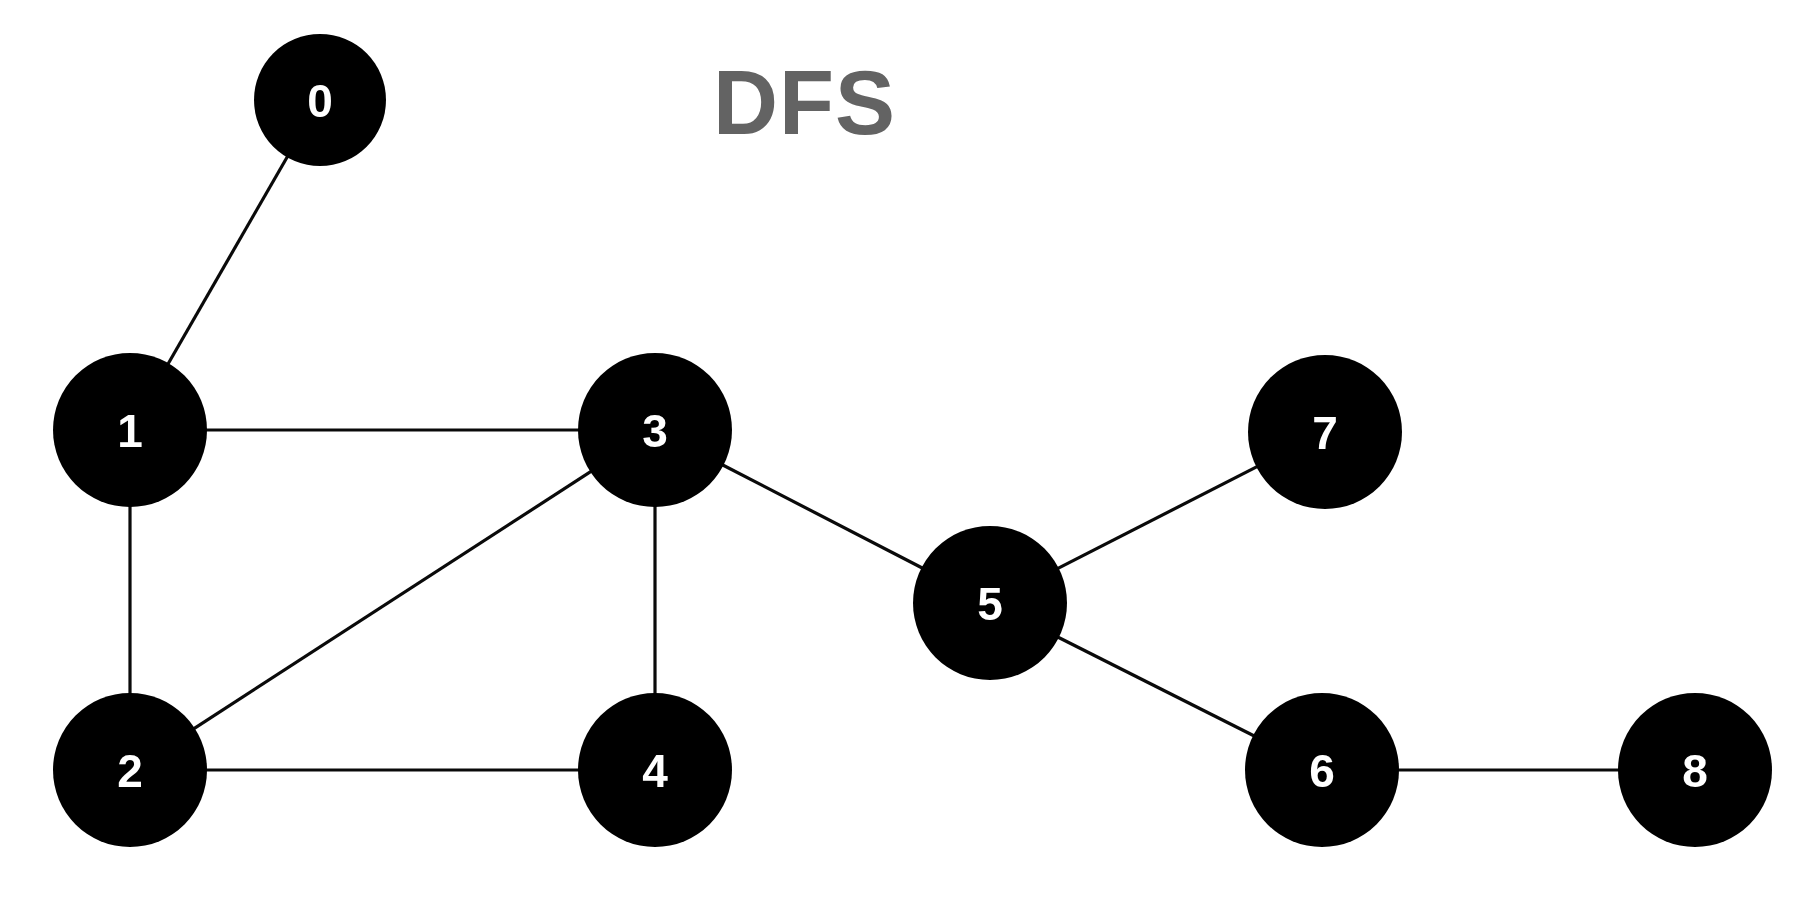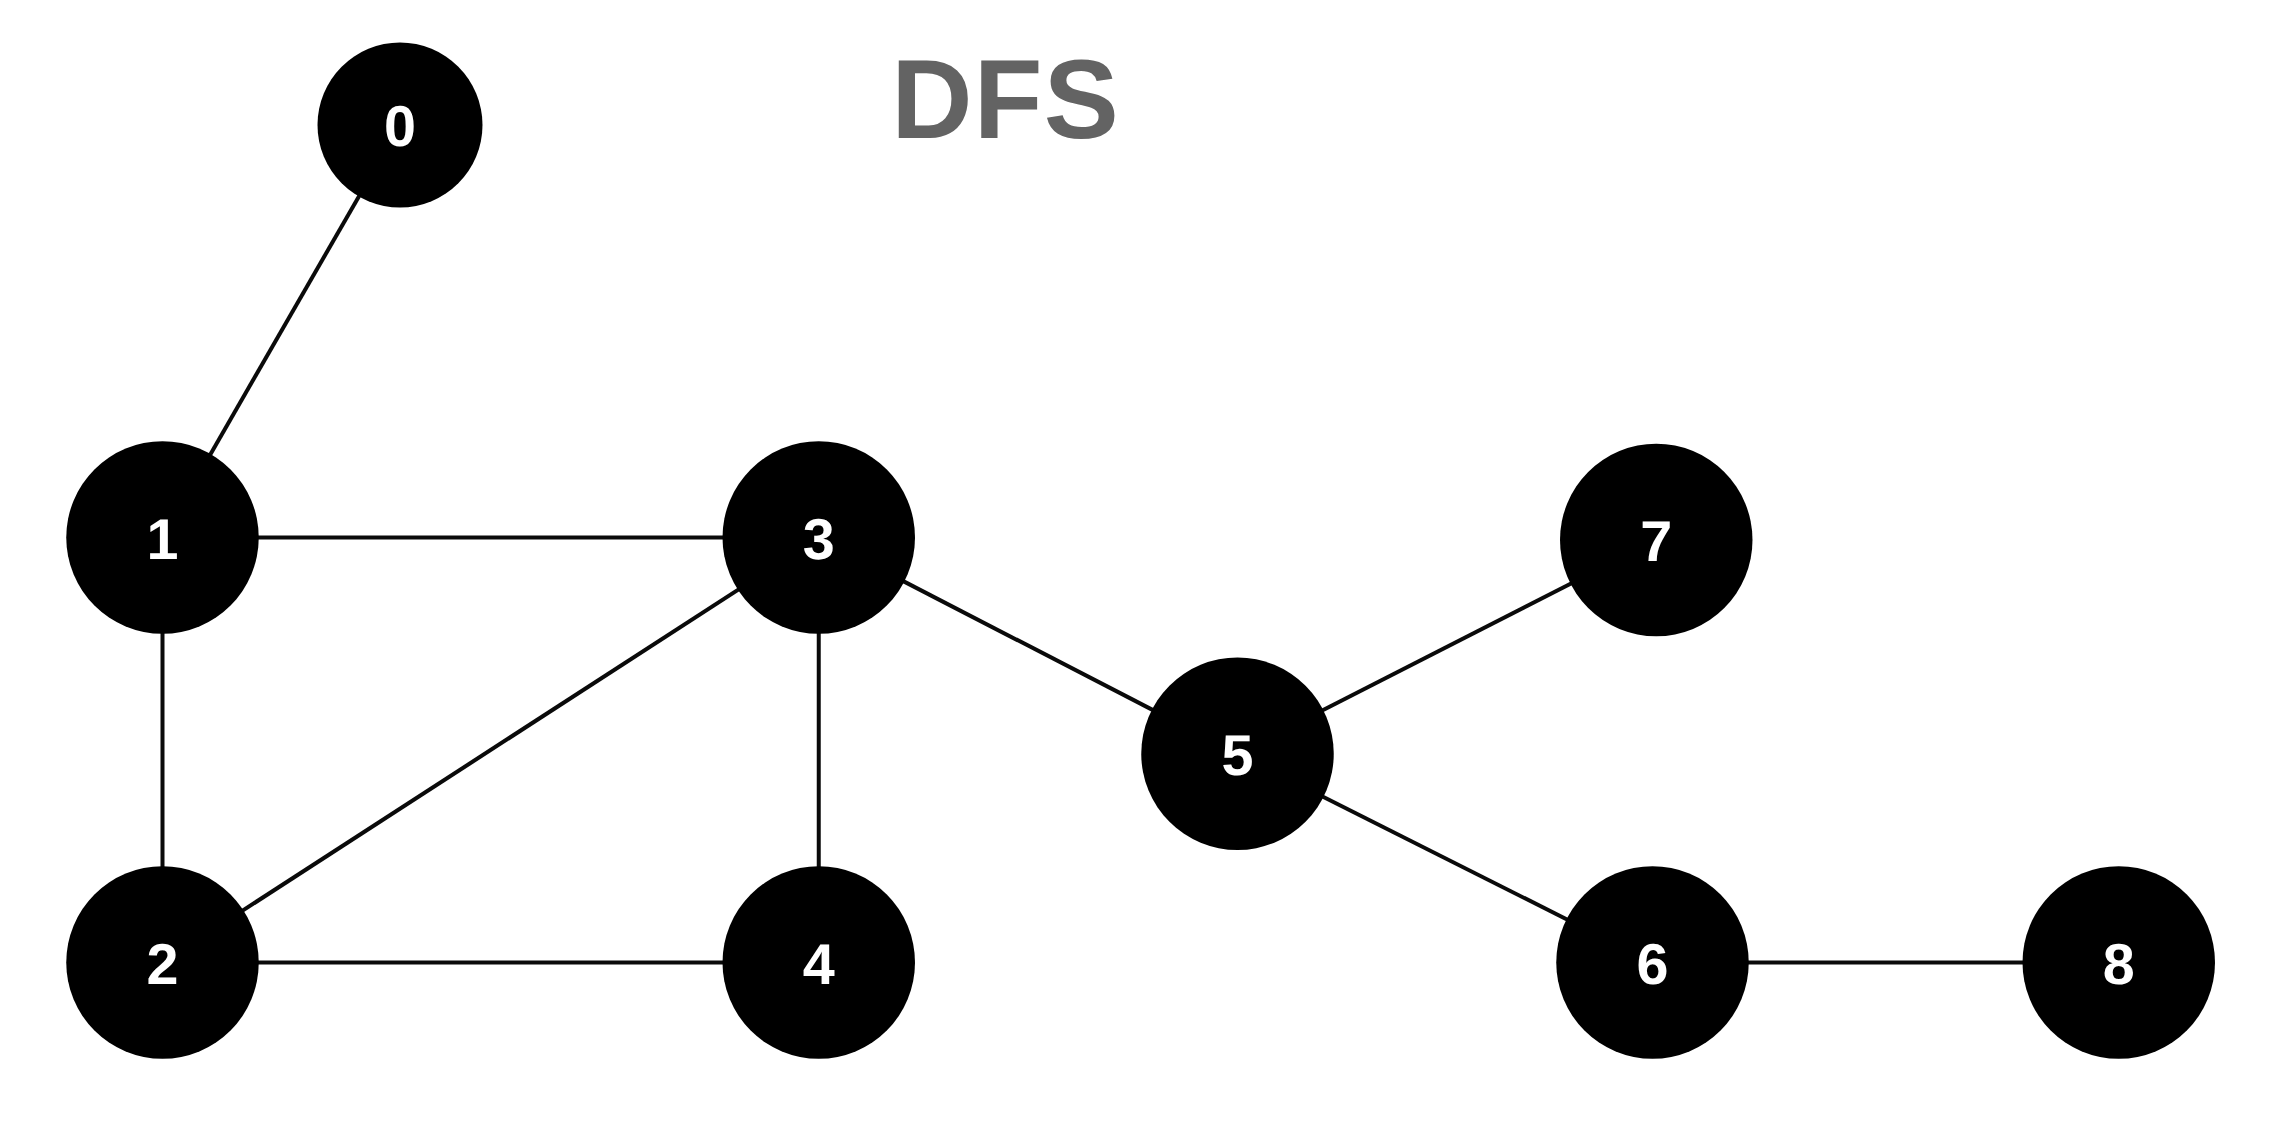--- a/index.html
+++ b/index.html
@@ -14,21 +14,21 @@
   #canvas-root {
     position: relative;
     width: 1820px;
     height: 902px;
     background: #ffffff;
     overflow: hidden;
   }
   #graph-title {
     position: absolute;
     left: 0;
-    top: 35px;
+    top: 58px;
     width: 1609px;
     text-align: center;
     font-family: "Liberation Sans", sans-serif;
     font-size: 90px;
     font-weight: bold;
     color: #636363;
     letter-spacing: 1px;
     line-height: 1;
     user-select: none;
   }

